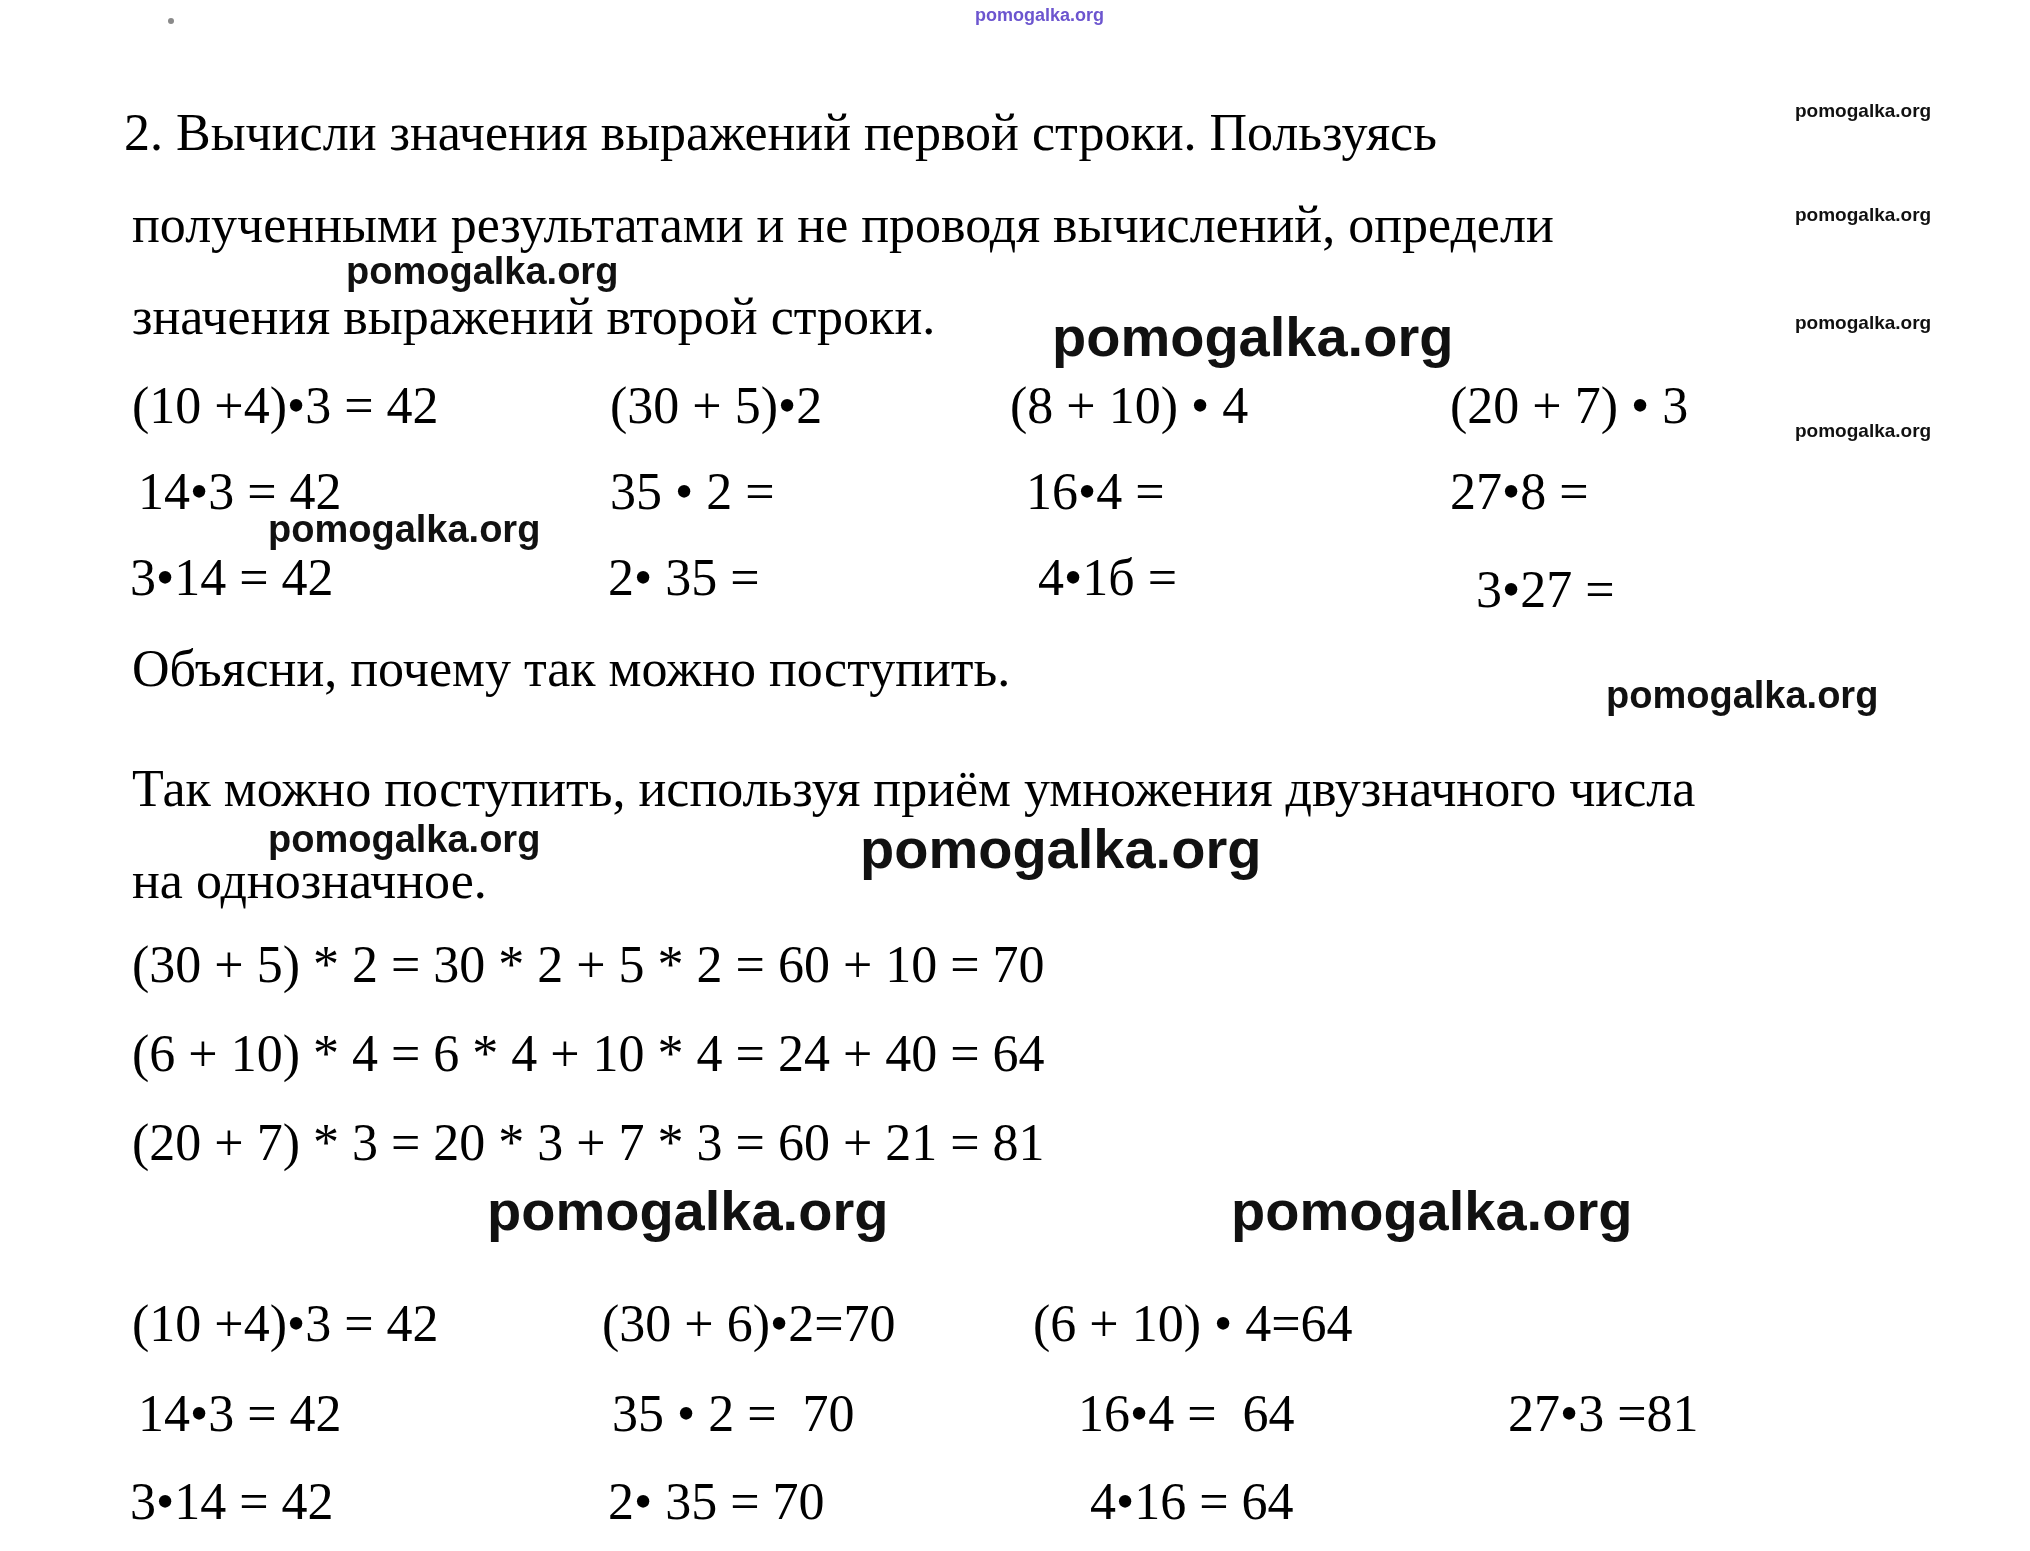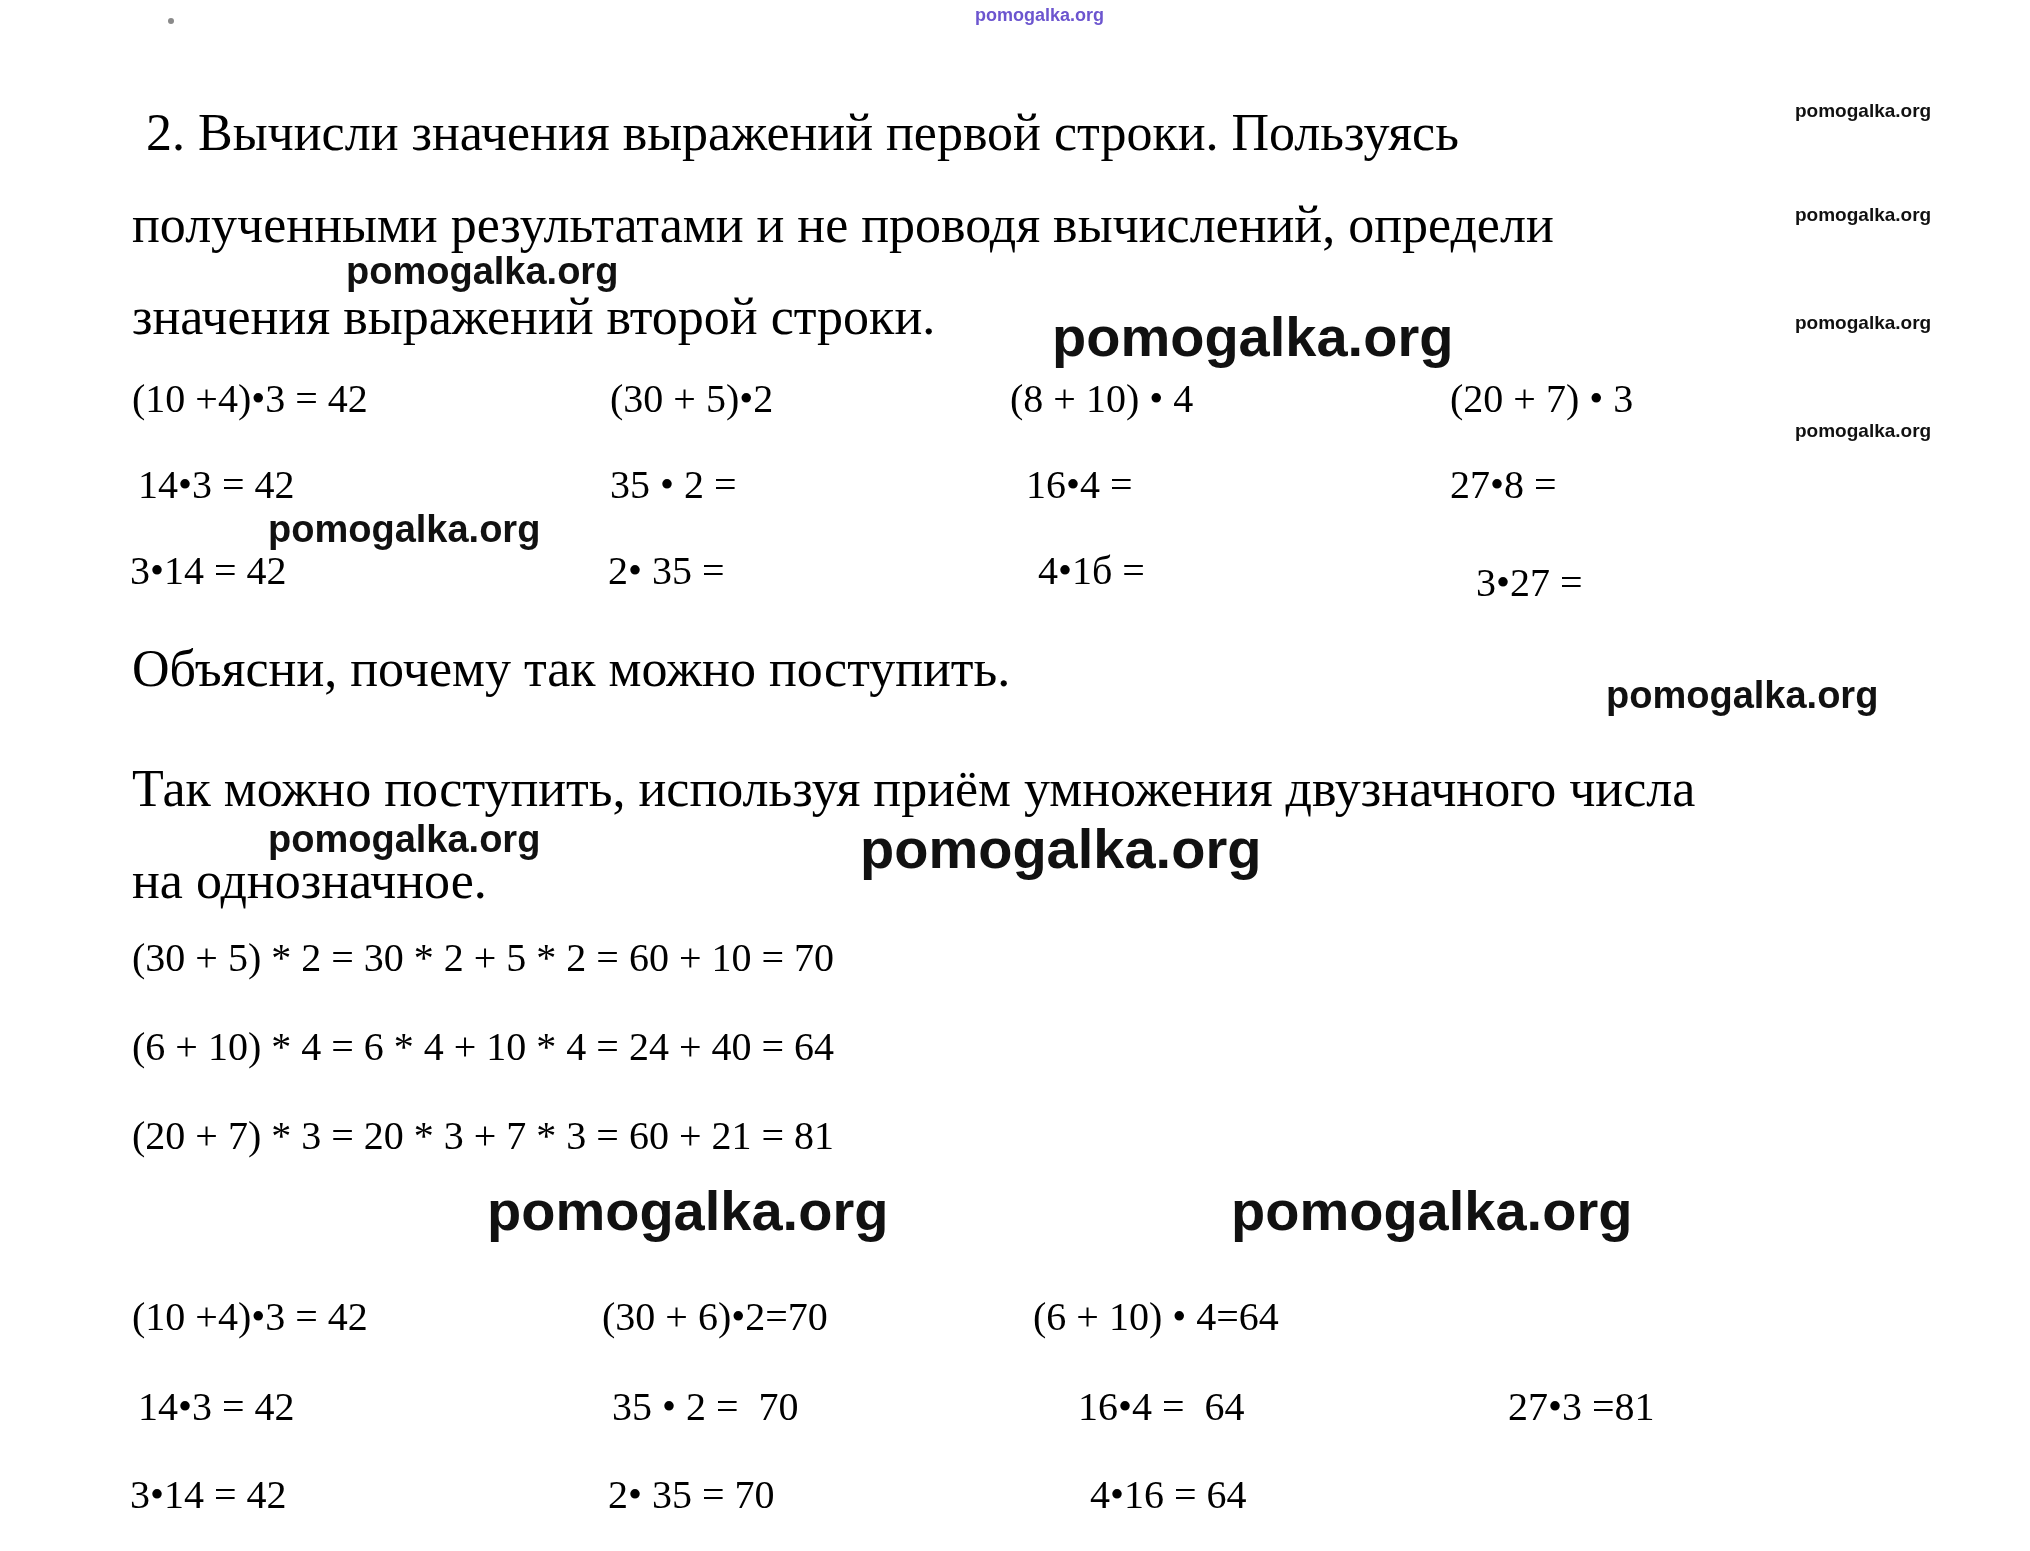--- a/index.html
+++ b/index.html
@@ -9,21 +9,21 @@
     height: 1551px;
     background: #ffffff;
     overflow: hidden;
   }
   .abs { position: absolute; white-space: pre; }
   .serif {
     font-family: "Liberation Serif", "DejaVu Serif", serif;
     color: #000000;
   }
   .body-text { font-size: 52px; line-height: 1.1; }
-  .math { font-size: 40px; line-height: 1.1; }
+  .math { font-size: 52px; line-height: 1.1; }
   .wm {
     font-family: "Liberation Sans", "DejaVu Sans", sans-serif;
     font-weight: 700;
     color: #111111;
   }
   .wm-small { font-size: 19px; }
   .wm-mid   { font-size: 38px; }
   .wm-big   { font-size: 56px; }
   .wm-top   { font-size: 18px; color: #6c55cf; }
   .artifact-dot {
@@ -38,21 +38,21 @@
 
   <div class="abs artifact-dot" style="left:168px; top:18px;"></div>
 
   <div class="abs wm wm-top" style="left:975px; top:5px;">pomogalka.org</div>
 
   <div class="abs wm wm-small" style="left:1795px; top:100px;">pomogalka.org</div>
   <div class="abs wm wm-small" style="left:1795px; top:204px;">pomogalka.org</div>
   <div class="abs wm wm-small" style="left:1795px; top:312px;">pomogalka.org</div>
   <div class="abs wm wm-small" style="left:1795px; top:420px;">pomogalka.org</div>
 
-  <div class="abs serif body-text" style="left:146px; top:104px;">2. Вычисли значения выражений первой строки. Пользуясь</div>
+  <div class="abs serif body-text" style="left:124px; top:104px;">2. Вычисли значения выражений первой строки. Пользуясь</div>
   <div class="abs serif body-text" style="left:132px; top:196px;">полученными результатами и не проводя вычислений, определи</div>
   <div class="abs wm wm-mid" style="left:346px; top:250px;">pomogalka.org</div>
   <div class="abs serif body-text" style="left:132px; top:288px;">значения выражений второй строки.</div>
   <div class="abs wm wm-big" style="left:1052px; top:304px;">pomogalka.org</div>
 
   <div class="abs serif math" style="left:132px;  top:377px;">(10 +4)•3 = 42</div>
   <div class="abs serif math" style="left:602px;  top:377px;margin-left:8px;">(30 + 5)•2</div>
   <div class="abs serif math" style="left:1010px; top:377px;">(8 + 10) • 4</div>
   <div class="abs serif math" style="left:1450px; top:377px;">(20 + 7) • 3</div>
 

